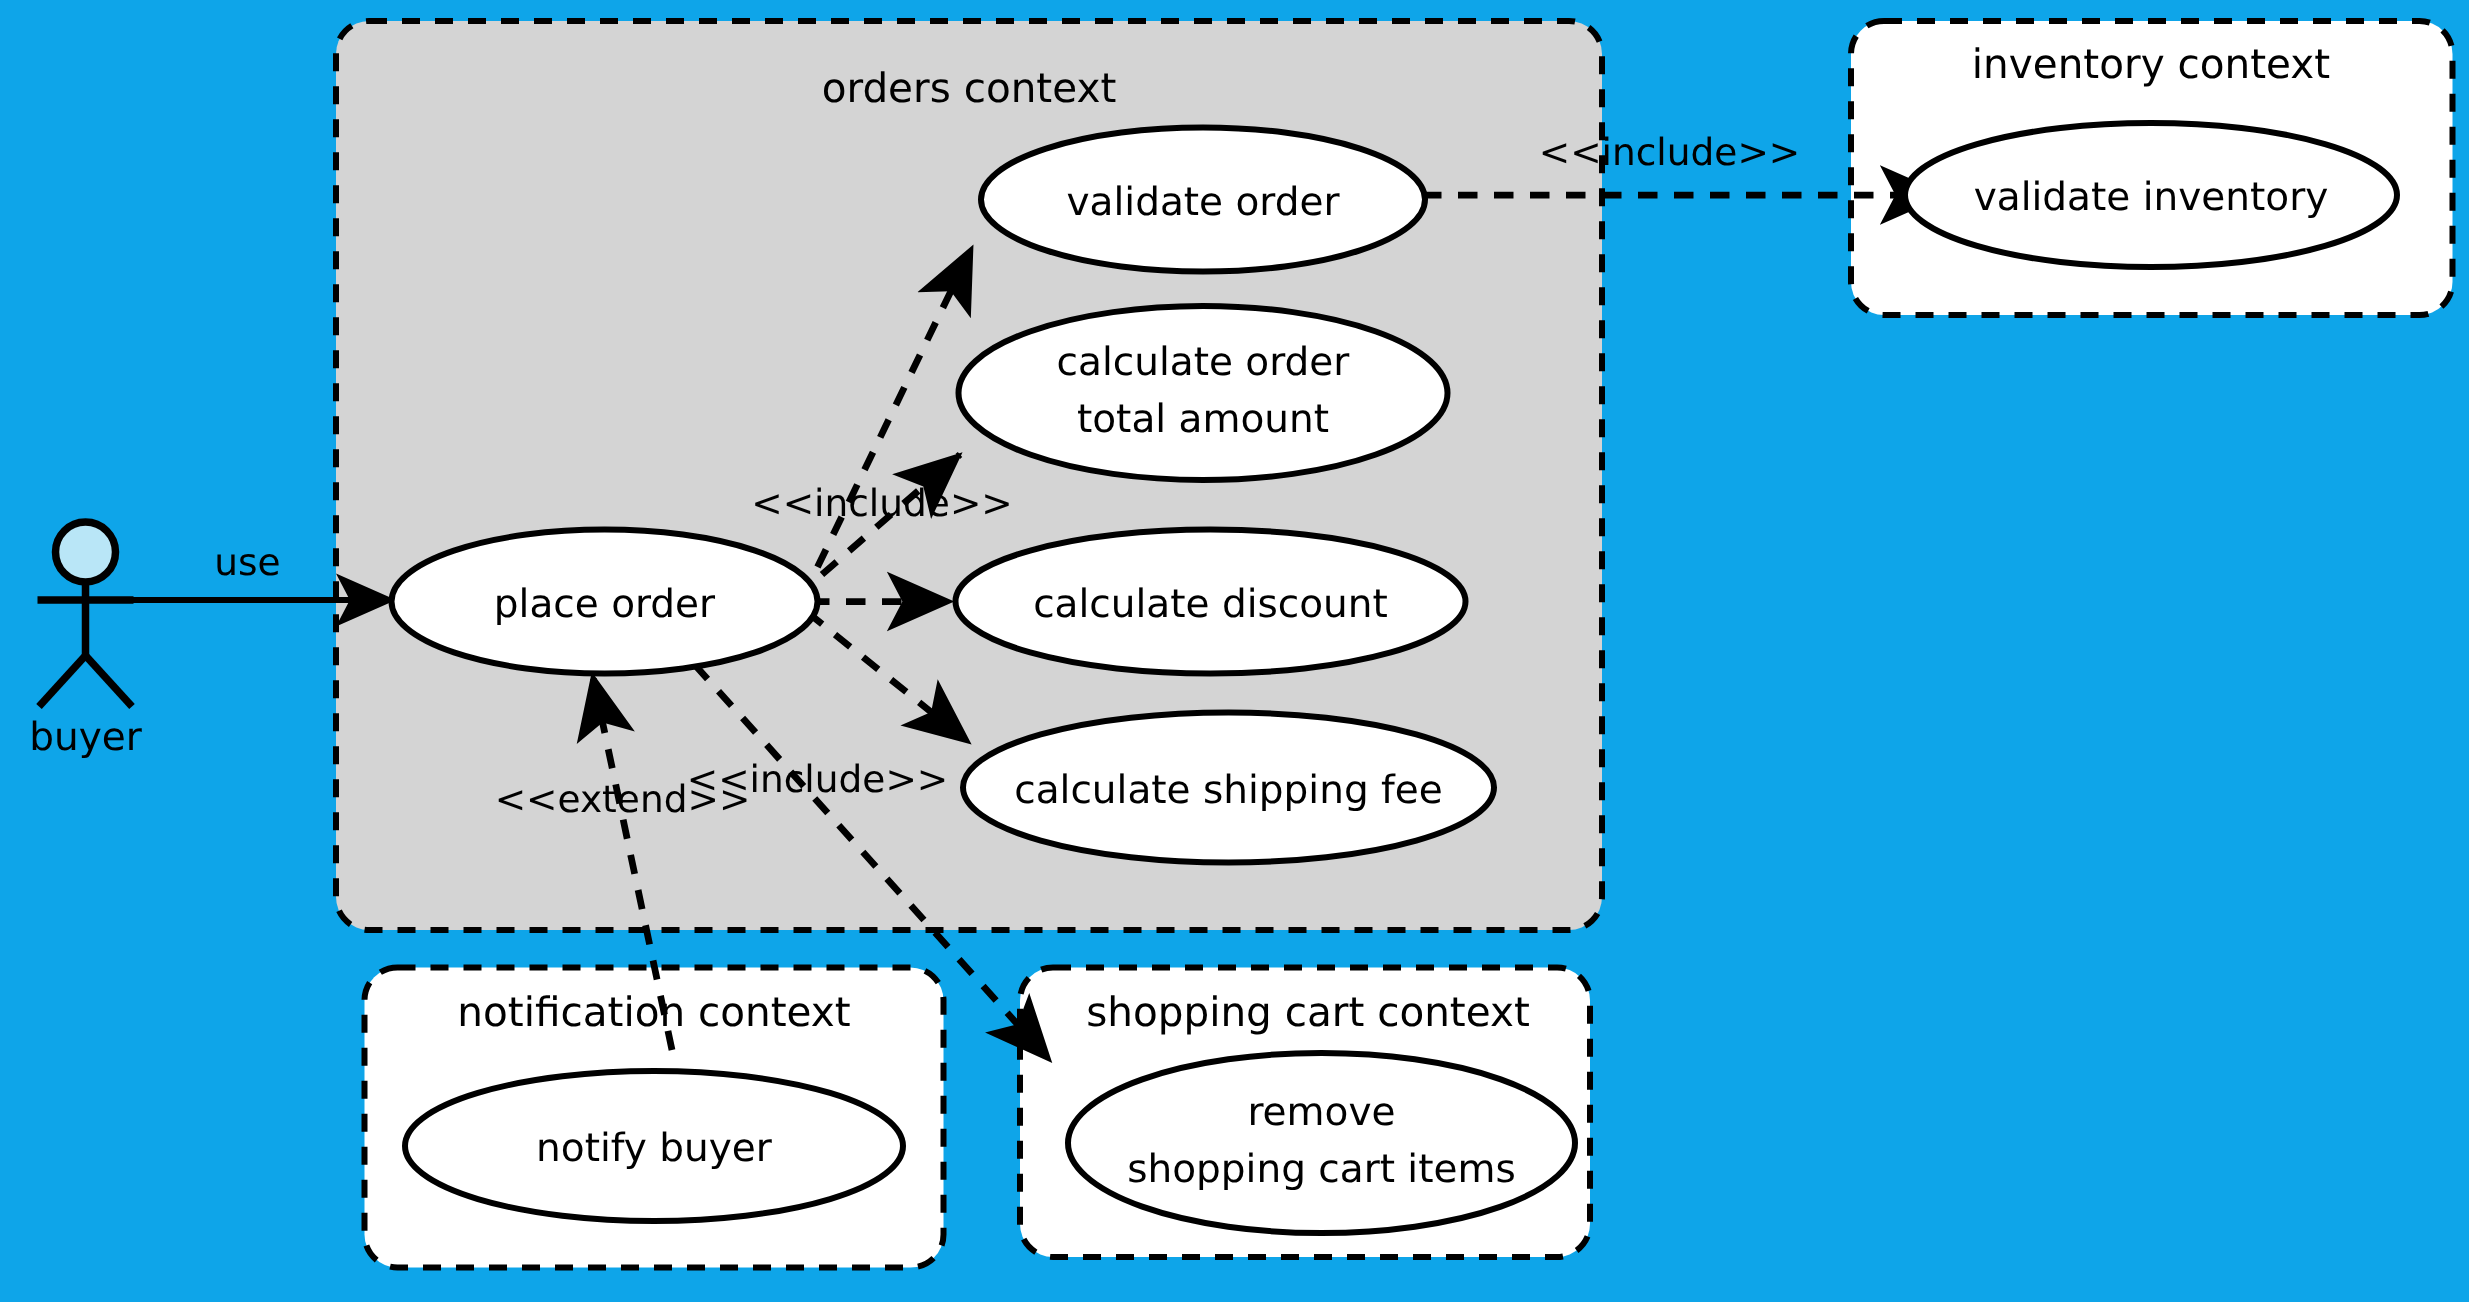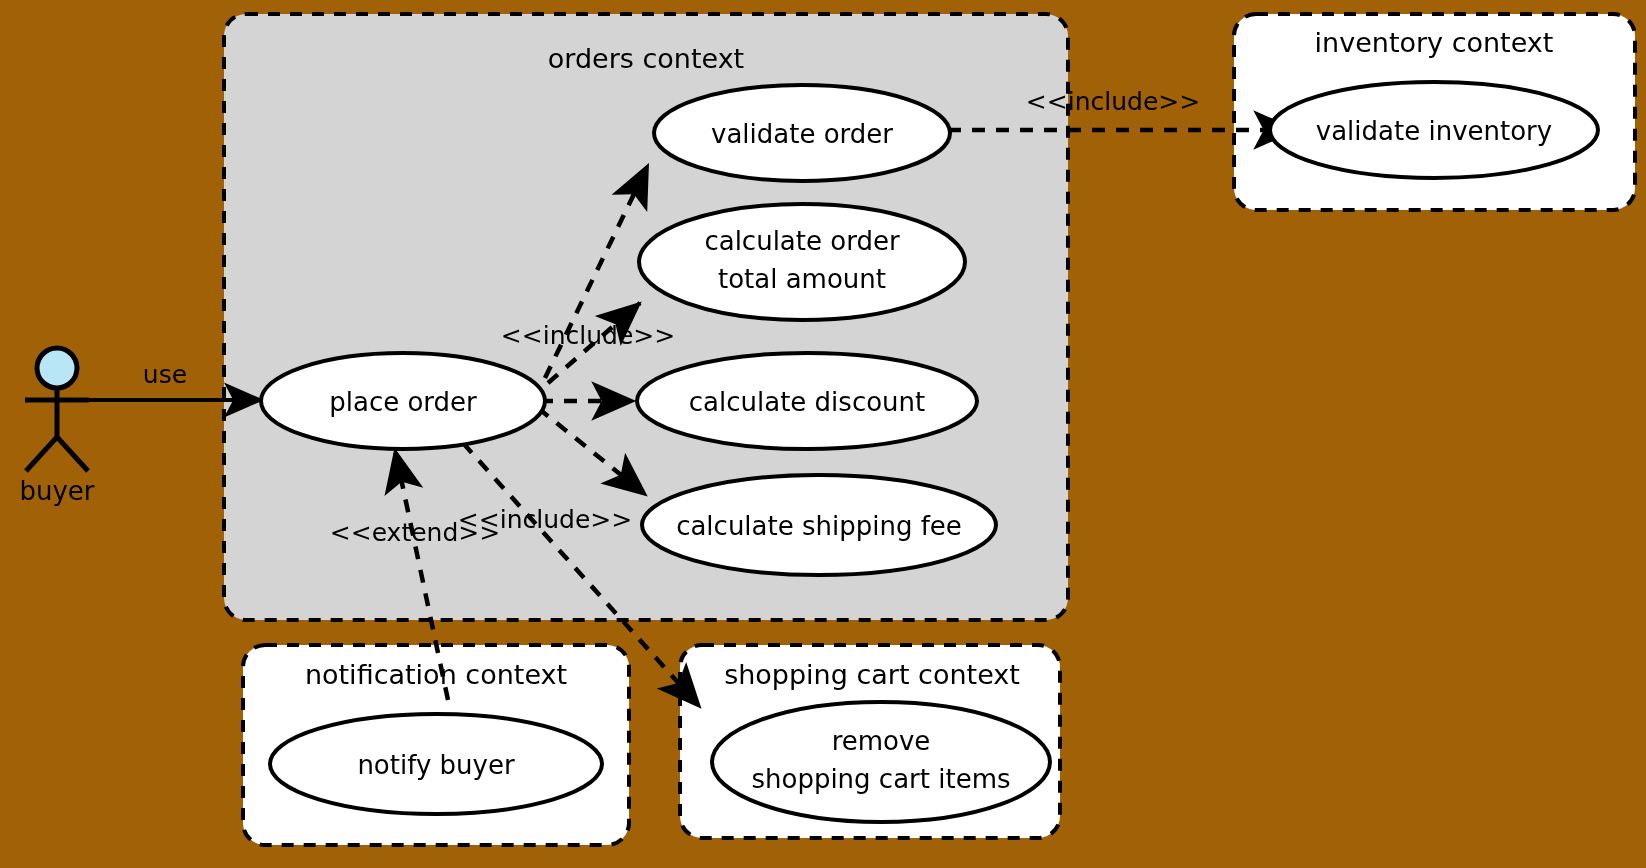--- a/index.html
+++ b/index.html
@@ -4,21 +4,21 @@
 <style>
   html, body {
     margin: 0;
     padding: 0;
     background: #ffffff;
   }
   #canvas {
     position: relative;
     width: 1646px;
     height: 868px;
-    background: #a16207;
+    background: #0ea5e9;
     font-family: "DejaVu Sans", sans-serif;
     overflow: hidden;
   }
   #diagram-svg {
     position: absolute;
     left: 0;
     top: 0;
     width: 1646px;
     height: 868px;
   }

